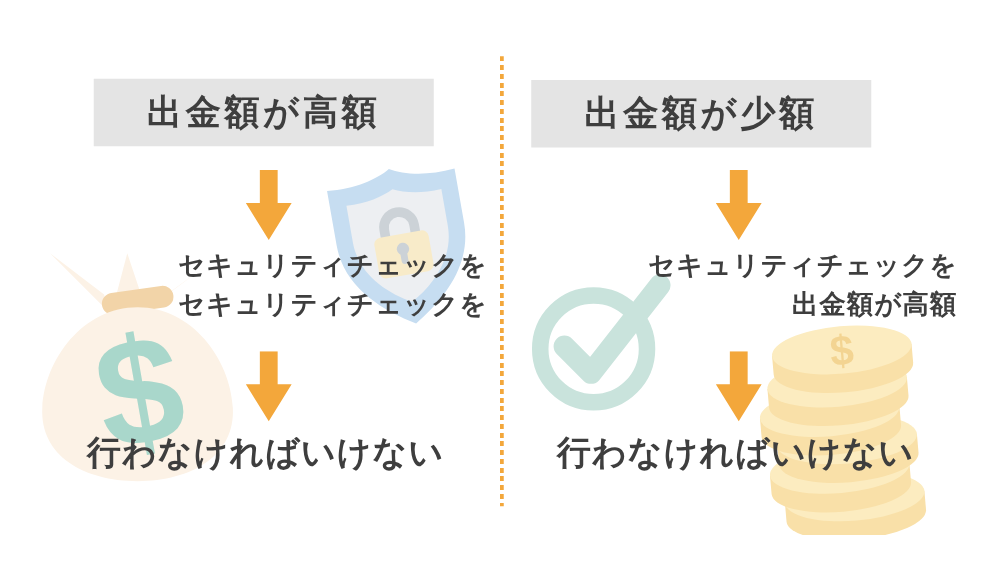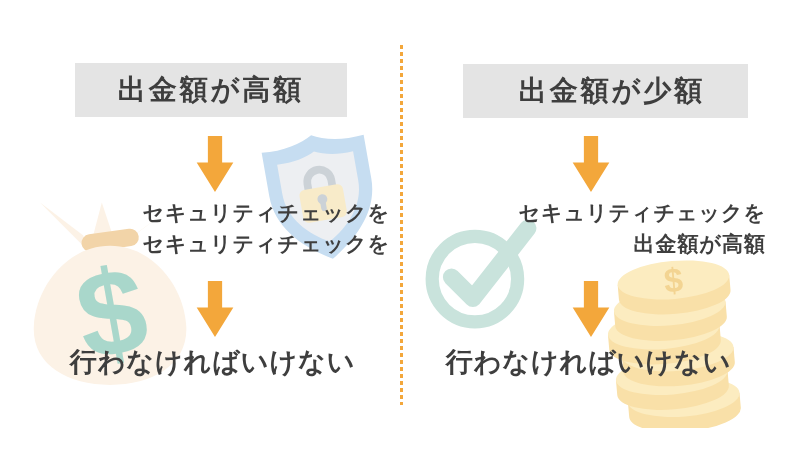--- a/index.html
+++ b/index.html
@@ -89,21 +89,21 @@
     <span>セキュリティチェックを</span><br>
     <span>セキュリティチェックを</span>
   </p>
   <svg class="arrow" style="left:196px;top:281px;" viewBox="0 0 36 56">
     <polygon points="11,0 25,0 25,26 36,26 18,55 0,26 11,26" fill="var(--accent,#F3A73B)"></polygon>
   </svg>
   <p class="result" style="left:35px;top:344px;">
     <span>行わなければいけない</span>
   </p>
 
-  <div class="header-box" style="left:463px;top:64px;padding-left:13px;">
+  <div class="header-box" style="left:425px;top:64px;">
     <span class="header-label">出金額が少額</span>
   </div>
   <svg class="arrow" style="left:572px;top:136px;" viewBox="0 0 36 56">
     <polygon points="11,0 25,0 25,26 36,26 18,55 0,26 11,26" fill="var(--accent,#F3A73B)"></polygon>
   </svg>
   <p class="step" style="left:411px;top:197px;">
     <span>セキュリティチェックを</span><br>
     <span>出金額が高額</span>
   </p>
   <svg class="arrow" style="left:572px;top:281px;" viewBox="0 0 36 56">

